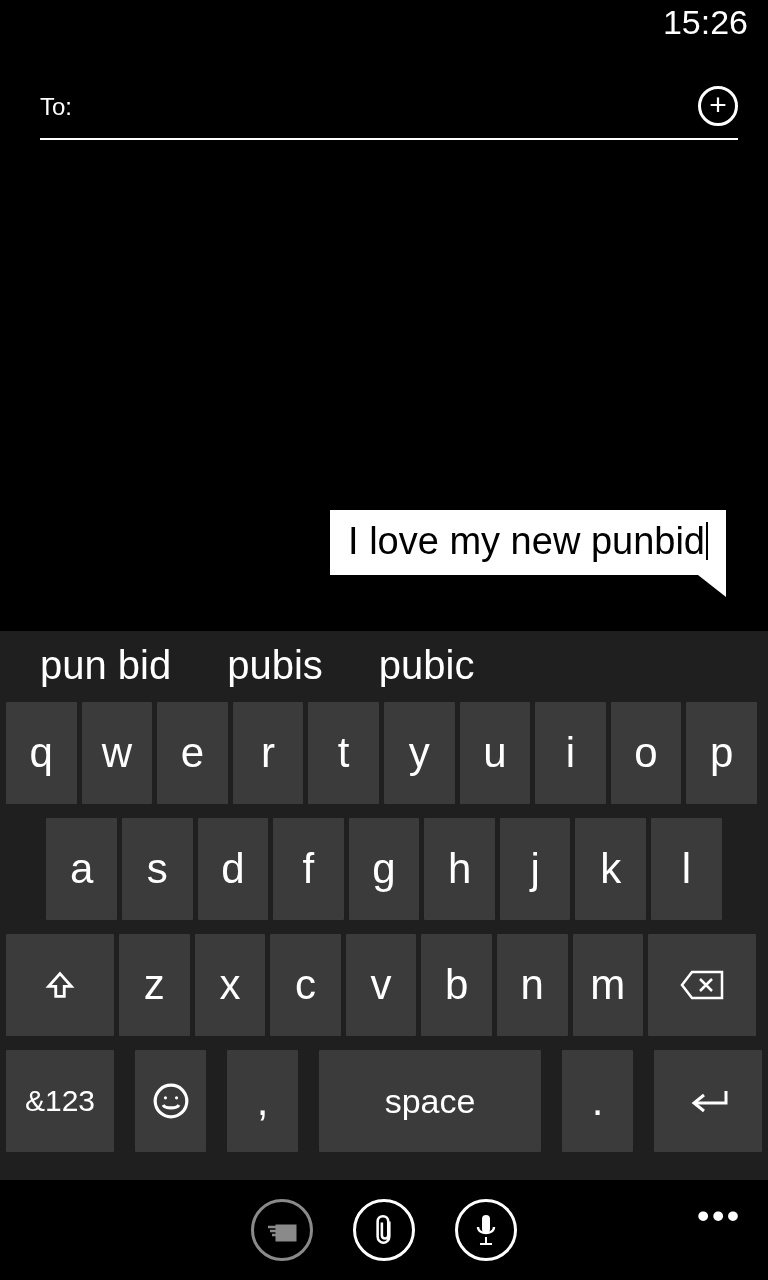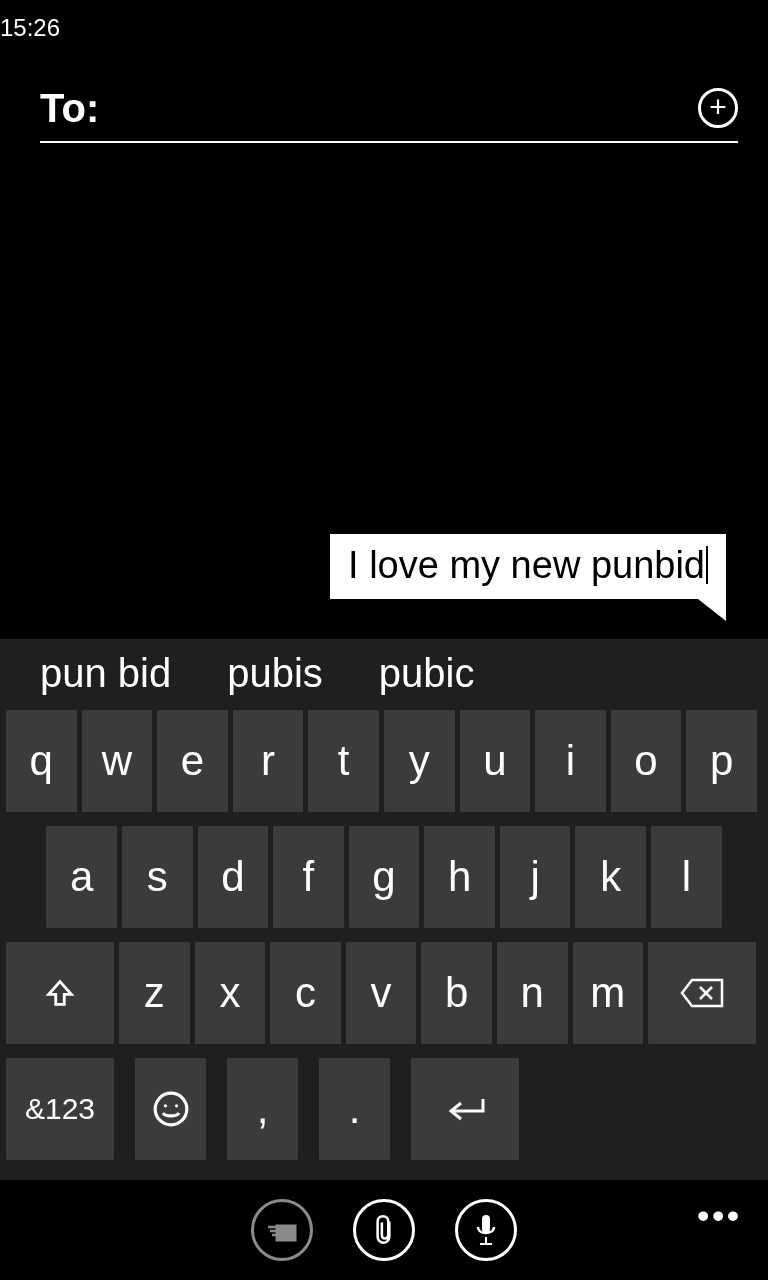--- a/index.html
+++ b/index.html
@@ -16,37 +16,38 @@
     width: 768px;
     height: 1280px;
     display: flex;
     flex-direction: column;
   }
   
   .status {
     height: 46px;
     display: flex;
     align-items: flex-end;
-    padding: 0 12px 4px 0;
-    font-size: 24px;
+    justify-content: flex-end;
+    padding: 0 20px 4px 0;
+    font-size: 34px;
     font-weight: 400;
   }
   
   .compose {
     padding: 40px 30px 0 40px;
   }
   .to-row {
     display: flex;
     align-items: center;
     border-bottom: 2px solid #fff;
     padding-bottom: 10px;
   }
   .to-label {
-    font-size: 40px;
-    font-weight: 700;
+    font-size: 24px;
+    font-weight: 400;
     flex: 0 0 auto;
   }
   .to-input {
     flex: 1;
     background: transparent;
     border: none;
     outline: none;
     color: #fff;
     font-size: 34px;
     margin-left: 16px;
@@ -70,21 +71,21 @@
     top: -1px;
   }
   
   .msg-area {
     flex: 1;
     position: relative;
   }
   .bubble-wrap {
     position: absolute;
     right: 42px;
-    bottom: 40px;
+    bottom: 56px;
   }
   .bubble {
     background: #fff;
     color: #000;
     font-size: 38px;
     font-weight: 400;
     padding: 10px 18px 12px 18px;
     position: relative;
     min-width: 100px;
   }
@@ -101,21 +102,21 @@
     right: 0;
     bottom: -22px;
     width: 0; height: 0;
     border-top: 22px solid #fff;
     border-left: 28px solid transparent;
   }
   
   .keyboard {
     background: #1f1f1f;
     flex: 0 0 auto;
-    padding: 12px 0 12px 0;
+    padding: 12px 0 20px 0;
   }
   .suggest {
     display: flex;
     gap: 56px;
     padding: 0 40px 14px 40px;
     font-size: 40px;
     font-weight: 400;
     color: #fff;
   }
   .suggest span { white-space: nowrap; }
@@ -265,20 +266,21 @@
       <div class="key kspec">&amp;123</div>
       <div class="key kemoji">
         <svg width="38" height="38" viewBox="0 0 24 24" fill="none" stroke="#fff" stroke-width="2">
           <circle cx="12" cy="12" r="10"></circle>
           <circle cx="8.5" cy="10" r="1" fill="#fff" stroke="none"></circle>
           <circle cx="15.5" cy="10" r="1" fill="#fff" stroke="none"></circle>
           <path d="M7 14.5 C8.5 17 15.5 17 17 14.5"></path>
         </svg>
       </div>
       <div class="key kcomma">,</div>
+      <div class="key kspace">space</div>
       <div class="key kdot">.</div>
       <div class="key kenter">
         <svg width="44" height="28" viewBox="0 0 44 28" fill="none" stroke="#fff" stroke-width="3">
           <path d="M40 4 L40 16 L10 16"></path>
           <path d="M18 8 L8 16 L18 24"></path>
         </svg>
       </div>
     </div>
   </div>
 

